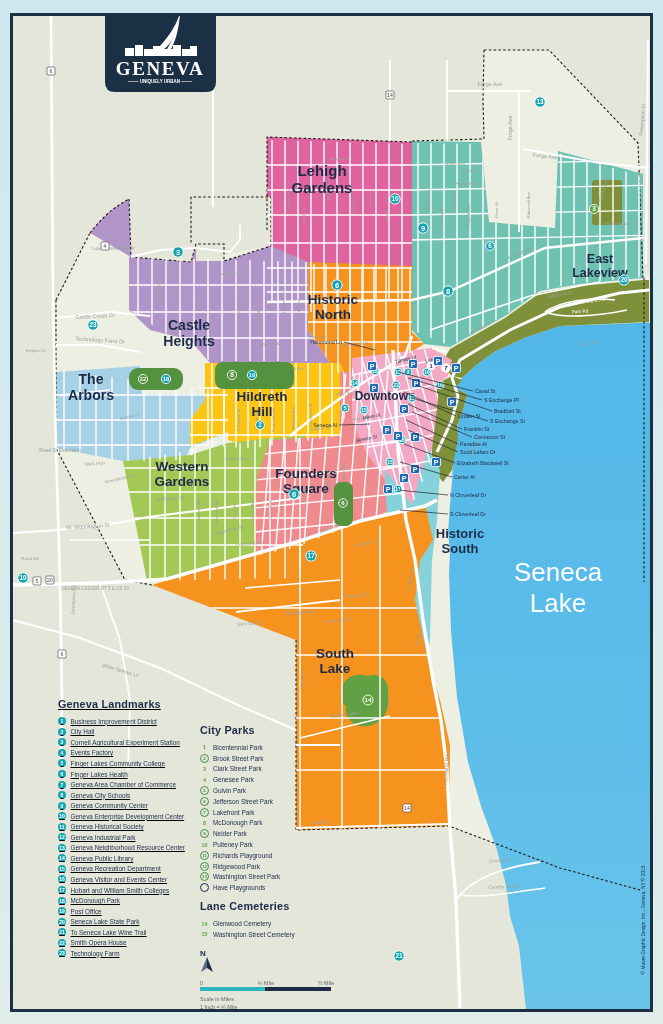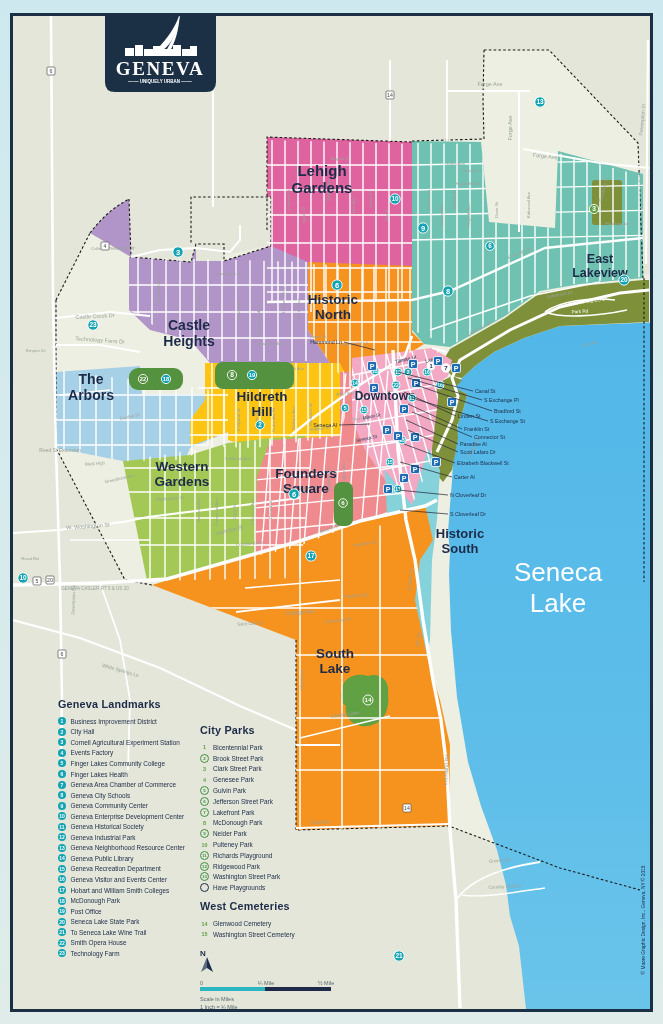--- a/index.html
+++ b/index.html
@@ -1,16 +1,16 @@
 <!DOCTYPE html>
 <html><head><meta charset="utf-8"><style>
 html,body{margin:0;padding:0;background:#d2e8ec;}
 #page{position:relative;width:663px;height:1024px;overflow:hidden;font-family:"Liberation Sans",sans-serif;}
 #page svg.map{position:absolute;left:0;top:0;}
-#leg1{position:absolute;left:58px;top:698px;width:150px;}
+#leg1{position:absolute;left:58px;top:698px;width:150px;text-decoration:underline;}
 #leg2{position:absolute;left:200px;top:724px;width:140px;}
 .ltitle{font-size:10.8px;font-weight:bold;color:#1d2b49;margin-bottom:6px;letter-spacing:0.2px;}
 .row{display:flex;align-items:center;height:10.55px;white-space:nowrap;}
 #leg2 .row{height:10.8px;}
 .mc{flex:0 0 auto;width:8px;height:8px;border-radius:50%;background:#14a3b2;color:#fff;font-size:5px;font-weight:bold;display:flex;align-items:center;justify-content:center;margin-right:4.5px;}
 .pc{flex:0 0 auto;width:7px;height:7px;border-radius:50%;border:1px solid #3f9043;color:#3f9043;font-size:4.4px;font-weight:bold;display:flex;align-items:center;justify-content:center;margin-right:4px;}
 .pn{flex:0 0 auto;width:9px;text-align:center;color:#61a144;font-size:5.4px;font-weight:bold;margin-right:4px;}
 .oc{flex:0 0 auto;width:7px;height:7px;border-radius:50%;border:1px solid #1d2b49;background:transparent;margin-right:4px;}
 .tx{font-size:6.4px;color:#1d2b49;}
 #narrow{margin-top:10px;font-size:8px;font-weight:bold;color:#1d2b49;line-height:7px;}
@@ -729,21 +729,21 @@
         <span class="tx">Ridgewood Park</span>
       </div>
       <div class="row">
         <span class="pc">13</span>
         <span class="tx">Washington Street Park</span>
       </div>
       <div class="row">
         <span class="oc"></span>
         <span class="tx">Have Playgrounds</span>
       </div>
-<div class="ltitle" style="margin-top:7px">West Cemeteries</div>
+<div class="ltitle" style="margin-top:7px">Lane Cemeteries</div>
       <div class="row">
         <span class="pn">14</span>
         <span class="tx">Glenwood Cemetery</span>
       </div>
       <div class="row">
         <span class="pn">15</span>
         <span class="tx">Washington Street Cemetery</span>
       </div>
 <div id="narrow">N<br><svg width="14" height="16" viewBox="0 0 14 16">
           <path d="M7 0 L13 15 L7 11 Z" fill="#1d2b49"></path>

